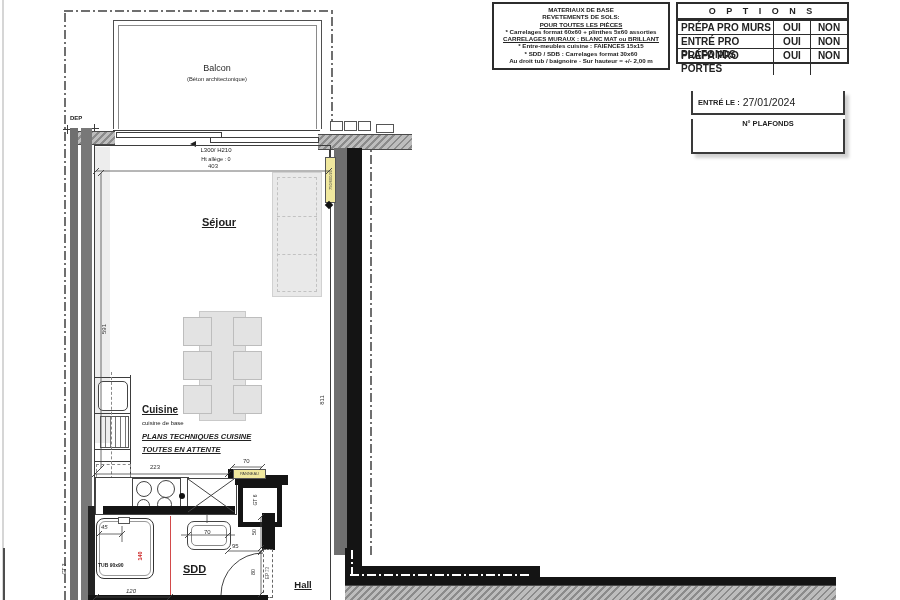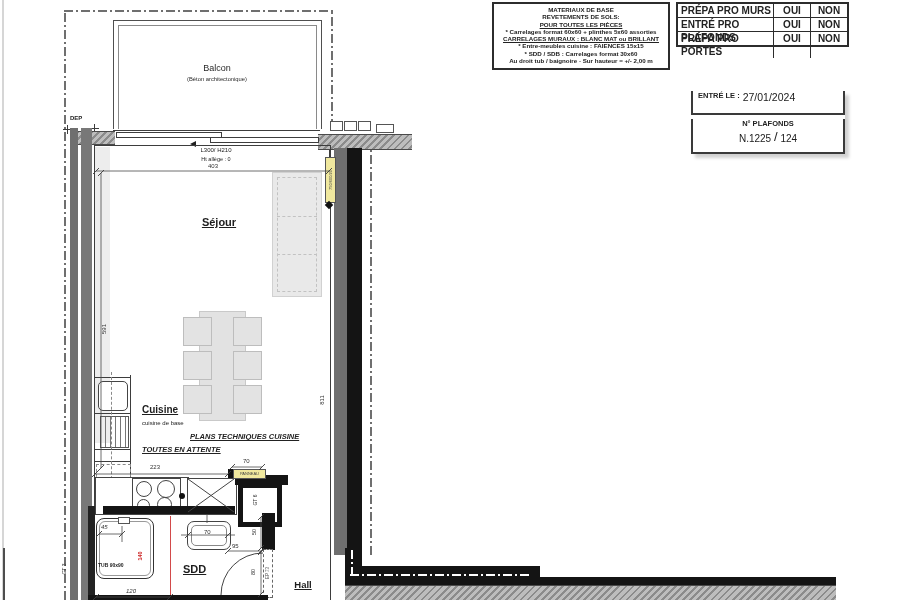--- a/index.html
+++ b/index.html
@@ -28,21 +28,21 @@
   #materials .u{text-decoration:underline;}
   #options{position:absolute;left:676px;top:2px;width:169px;border:2px solid #2c2c2c;background:#fff;font-weight:bold;}
   #options .title{height:14px;line-height:14px;text-align:center;font-size:9px;letter-spacing:4px;border-bottom:2px solid #2c2c2c;}
   #options .row{display:grid;grid-template-columns:1fr 37px 37px;height:13px;line-height:13px;font-size:10px;border-top:1.5px solid #2c2c2c;}
   #options .row:first-of-type{border-top:none;}
   #options .row .lab{padding-left:3px;}
   #options .row .c{text-align:center;border-left:1.5px solid #2c2c2c;}
   #titleblock{position:absolute;left:691px;top:91px;width:154px;background:#fff;box-shadow:4px 4px 3px rgba(0,0,0,0.18);}
   .logotxt{font-size:31px;font-weight:bold;color:#e87c25;letter-spacing:0.5px;}
   .logo-o{display:inline-block;width:10px;height:10px;border:6.5px solid #58595b;border-radius:7px;margin:0 1px 0 2px;vertical-align:1px;}
-  #entrybox{border:2px solid #3a3a3a;border-top:none;height:22px;display:flex;align-items:flex-start;padding-left:5px;}
+  #entrybox{border:2px solid #3a3a3a;border-top:none;height:22px;display:flex;align-items:center;padding-left:5px;}
   #entrybox .lab{font-size:7.5px;font-weight:bold;}
   #entrybox .val{font-size:10.5px;margin-left:3px;color:#1a1a1a;}
   #matric{border:2px solid #3a3a3a;border-top:none;height:33px;text-align:center;}
   #matric .lab{font-size:7.5px;font-weight:bold;margin-top:4px;}
   #matric .val{font-size:10px;margin-top:1px;color:#1a1a1a;}
   #matric .slash{font-size:13px;vertical-align:1px;}
   svg.overlay{position:absolute;left:0;top:0;pointer-events:none;}
 </style>
 </head>
 <body>
@@ -131,21 +131,21 @@
   <div class="black" style="left:235px;top:475px;width:53px;height:10px;"></div>
   <div class="abs" style="left:238px;top:483px;width:34px;height:34px;border:5px solid #141414;background:#fff;">
     <div class="rt" style="left:12px;top:12px;font-size:5px;color:#333;">GT 6</div>
   </div>
   <div class="black" style="left:103px;top:506px;width:132px;height:8px;"></div>
   <div class="black" style="left:262px;top:513px;width:13px;height:37px;"></div>
   <div class="black" style="left:88px;top:506px;width:7px;height:94px;background:#222;"></div>
 
   <div class="t room" style="left:142px;top:404px;font-size:10px;">Cuisine</div>
   <div class="t" style="left:142px;top:420px;font-size:6px;">cuisine de base</div>
-  <div class="t" style="left:142px;top:433px;font-size:7.5px;font-weight:bold;font-style:italic;text-decoration:underline;margin-left:48px;">PLANS TECHNIQUES CUISINE</div>
+  <div class="t" style="left:142px;top:433px;font-size:7.5px;font-weight:bold;font-style:italic;text-decoration:underline;">PLANS TECHNIQUES CUISINE</div>
   <div class="t" style="left:142px;top:446px;font-size:7.5px;font-weight:bold;font-style:italic;text-decoration:underline;">TOUTES EN ATTENTE</div>
 
   <div class="t dim" style="left:150px;top:464px;">223</div>
   <div class="t dim" style="left:243px;top:458px;">70</div>
   <div class="abs" style="left:228px;top:469px;width:5px;height:9px;background:#111;"></div>
   <div class="tag" style="left:233px;top:469px;width:31px;height:8px;text-align:center;">
     <div style="font-size:4px;line-height:8px;color:#444;">PANNEAU</div>
   </div>
 
   <div class="abs" style="left:96px;top:518px;width:56px;height:59px;border:1.5px solid #333;border-radius:8px;background:#fff;">
@@ -213,20 +213,21 @@
     <div>REVETEMENTS DE SOLS:</div>
     <div class="u">POUR TOUTES LES PIÈCES</div>
     <div>* Carrelages format 60x60 + plinthes 5x60 assorties</div>
     <div class="u">CARRELAGES MURAUX :  BLANC MAT ou BRILLANT</div>
     <div>* Entre-meubles cuisine : FAIENCES 15x15</div>
     <div>* SDD / SDB : Carrelages format 30x60</div>
     <div>Au droit tub / baignoire - Sur hauteur = +/- 2,00 m</div>
   </div>
 
   <div id="options">
+    <div class="title">O P T I O N S</div>
     <div class="row">
       <div class="lab">PRÉPA PRO MURS</div>
       <div class="c">OUI</div>
       <div class="c">NON</div>
     </div>
     <div class="row">
       <div class="lab">ENTRÉ PRO PLAFONDS</div>
       <div class="c">OUI</div>
       <div class="c">NON</div>
     </div>
@@ -237,21 +238,16 @@
     </div>
   </div>
 
   <div id="titleblock">
     <div id="entrybox">
       <span class="lab">ENTRÉ LE :</span>
       <span class="val">27/01/2024</span>
     </div>
     <div id="matric">
       <div class="lab">N° PLAFONDS</div>
-      <div class="val">
-        <span>N.1225</span>
-        <span class="slash">/</span>
-        <span>124</span>
-      </div>
     </div>
   </div>
 
 </div>
 
 </body></html>

